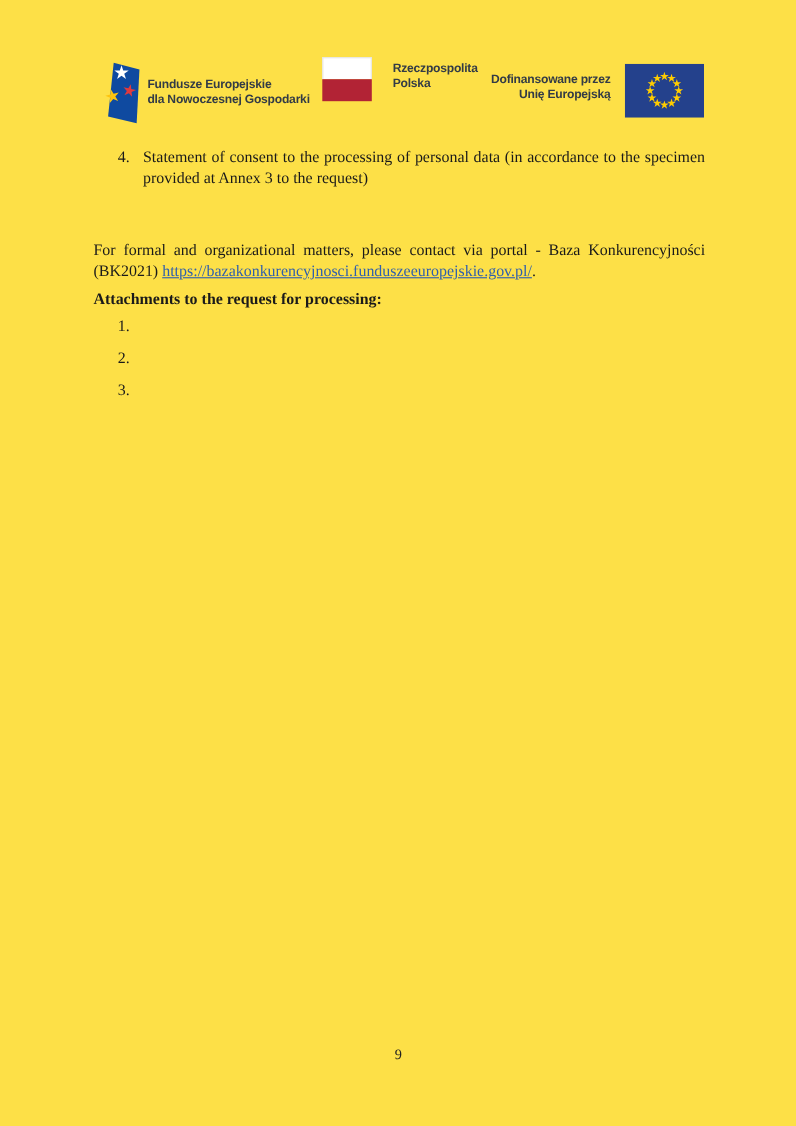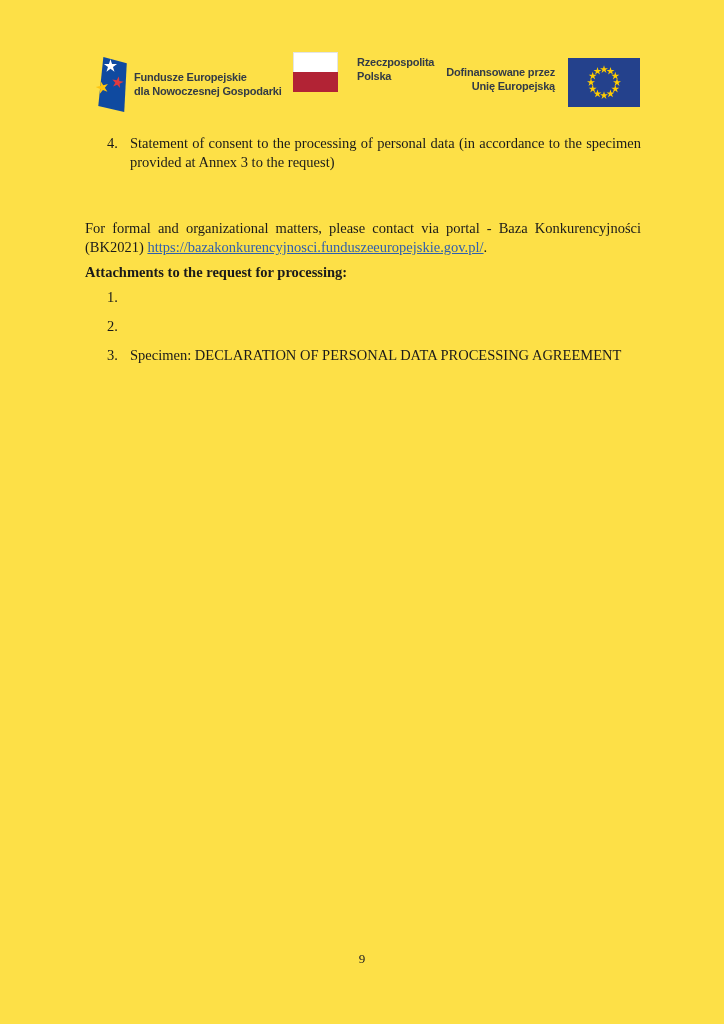--- a/index.html
+++ b/index.html
@@ -190,19 +190,18 @@
 
   <div class="attachments-list body-text">
     <div class="att-item">
       <span class="num">1.</span>
     </div>
     <div class="att-item">
       <span class="num">2.</span>
     </div>
     <div class="att-item">
       <span class="num">3.</span>
-      <div class="li-text-plain">Specimen: DECLARATION OF PERSONAL DATA PROCESSING AGREEMENT</div>
     </div>
   </div>
 
   <div class="page-number">9</div>
 
 </div>
 
 </body></html>

